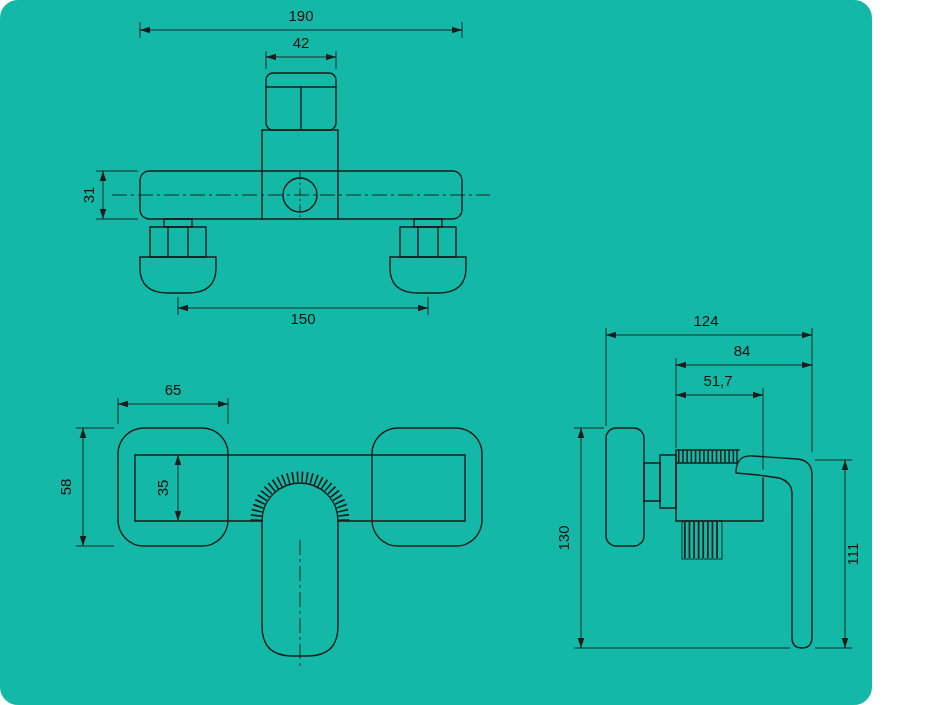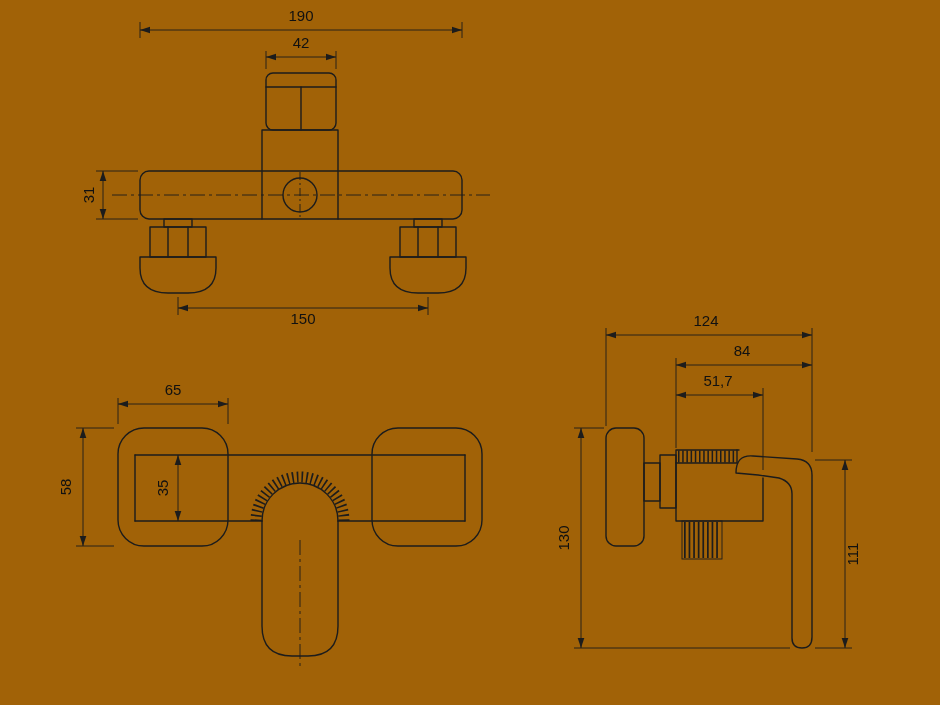--- a/index.html
+++ b/index.html
@@ -1,16 +1,16 @@
 <!DOCTYPE html>
 <html><head>
 <meta charset="utf-8">
 <style>
   html,body{margin:0;padding:0;background:#ffffff;}
-  .stage{width:940px;height:705px;background:#a16207;position:relative;overflow:hidden;}
+  .stage{width:872px;height:705px;background:#14b8a6;position:relative;overflow:hidden;border-radius:18px;}
   svg{display:block;}
   .ol{fill:none;stroke:#1c1c1c;stroke-width:1.4;stroke-linejoin:round;stroke-linecap:round;}
   .dl{fill:none;stroke:#1c1c1c;stroke-width:0.9;}
   .cl{fill:none;stroke:#1c1c1c;stroke-width:0.9;stroke-dasharray:15 4 3 4;}
   .clv{fill:none;stroke:#1c1c1c;stroke-width:0.9;stroke-dasharray:8 3 2 3;}
   .kn{fill:none;stroke:#1c1c1c;}
   .dimtxt{font-family:"Liberation Sans",sans-serif;font-size:15px;fill:#111111;text-anchor:middle;}
 </style>
 </head>
 <body>

